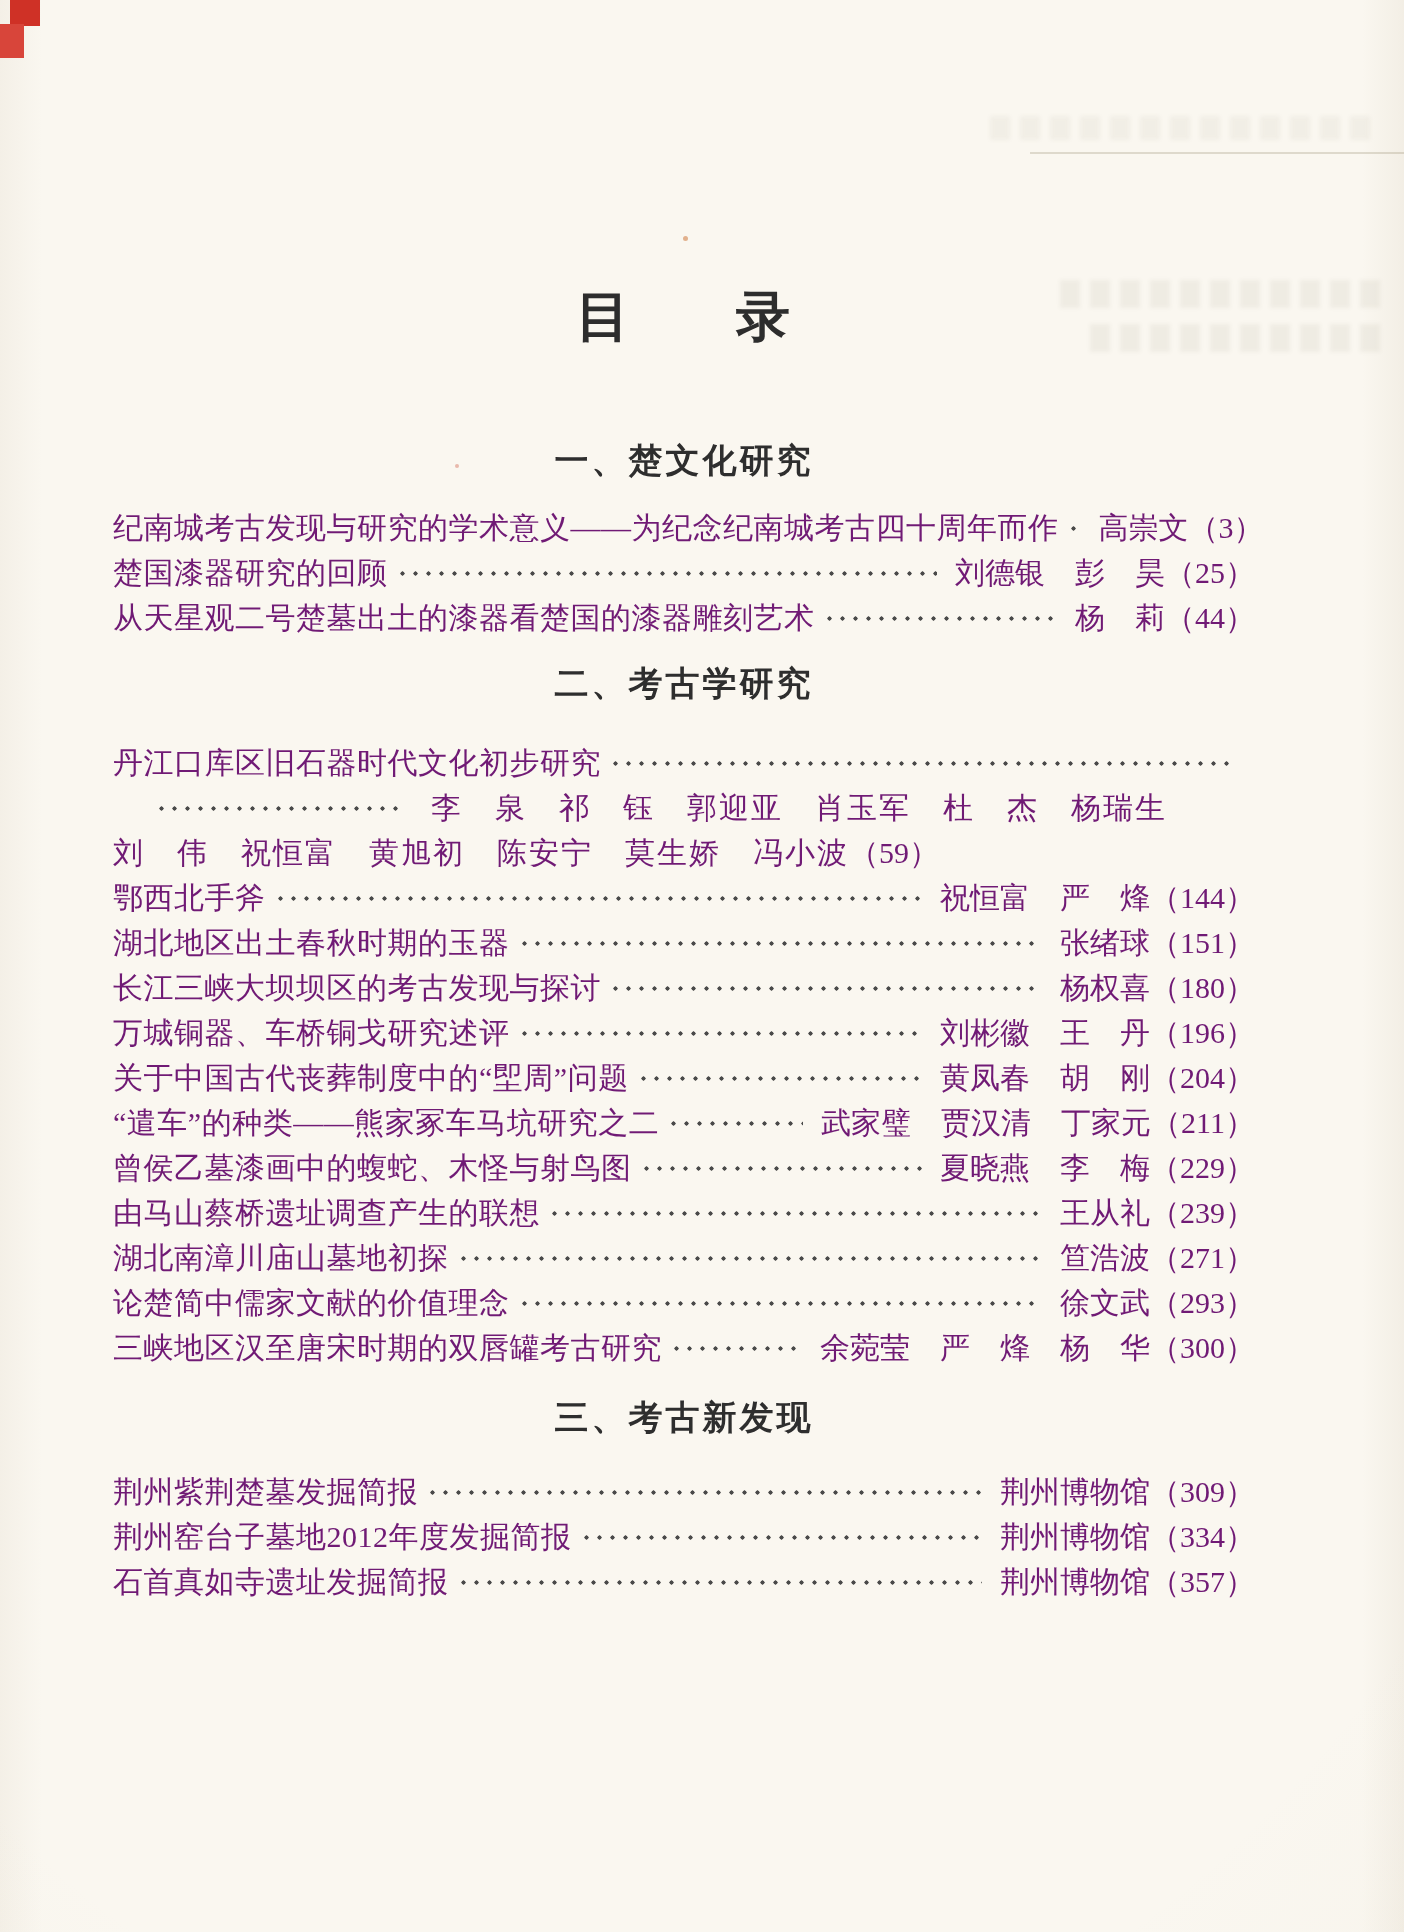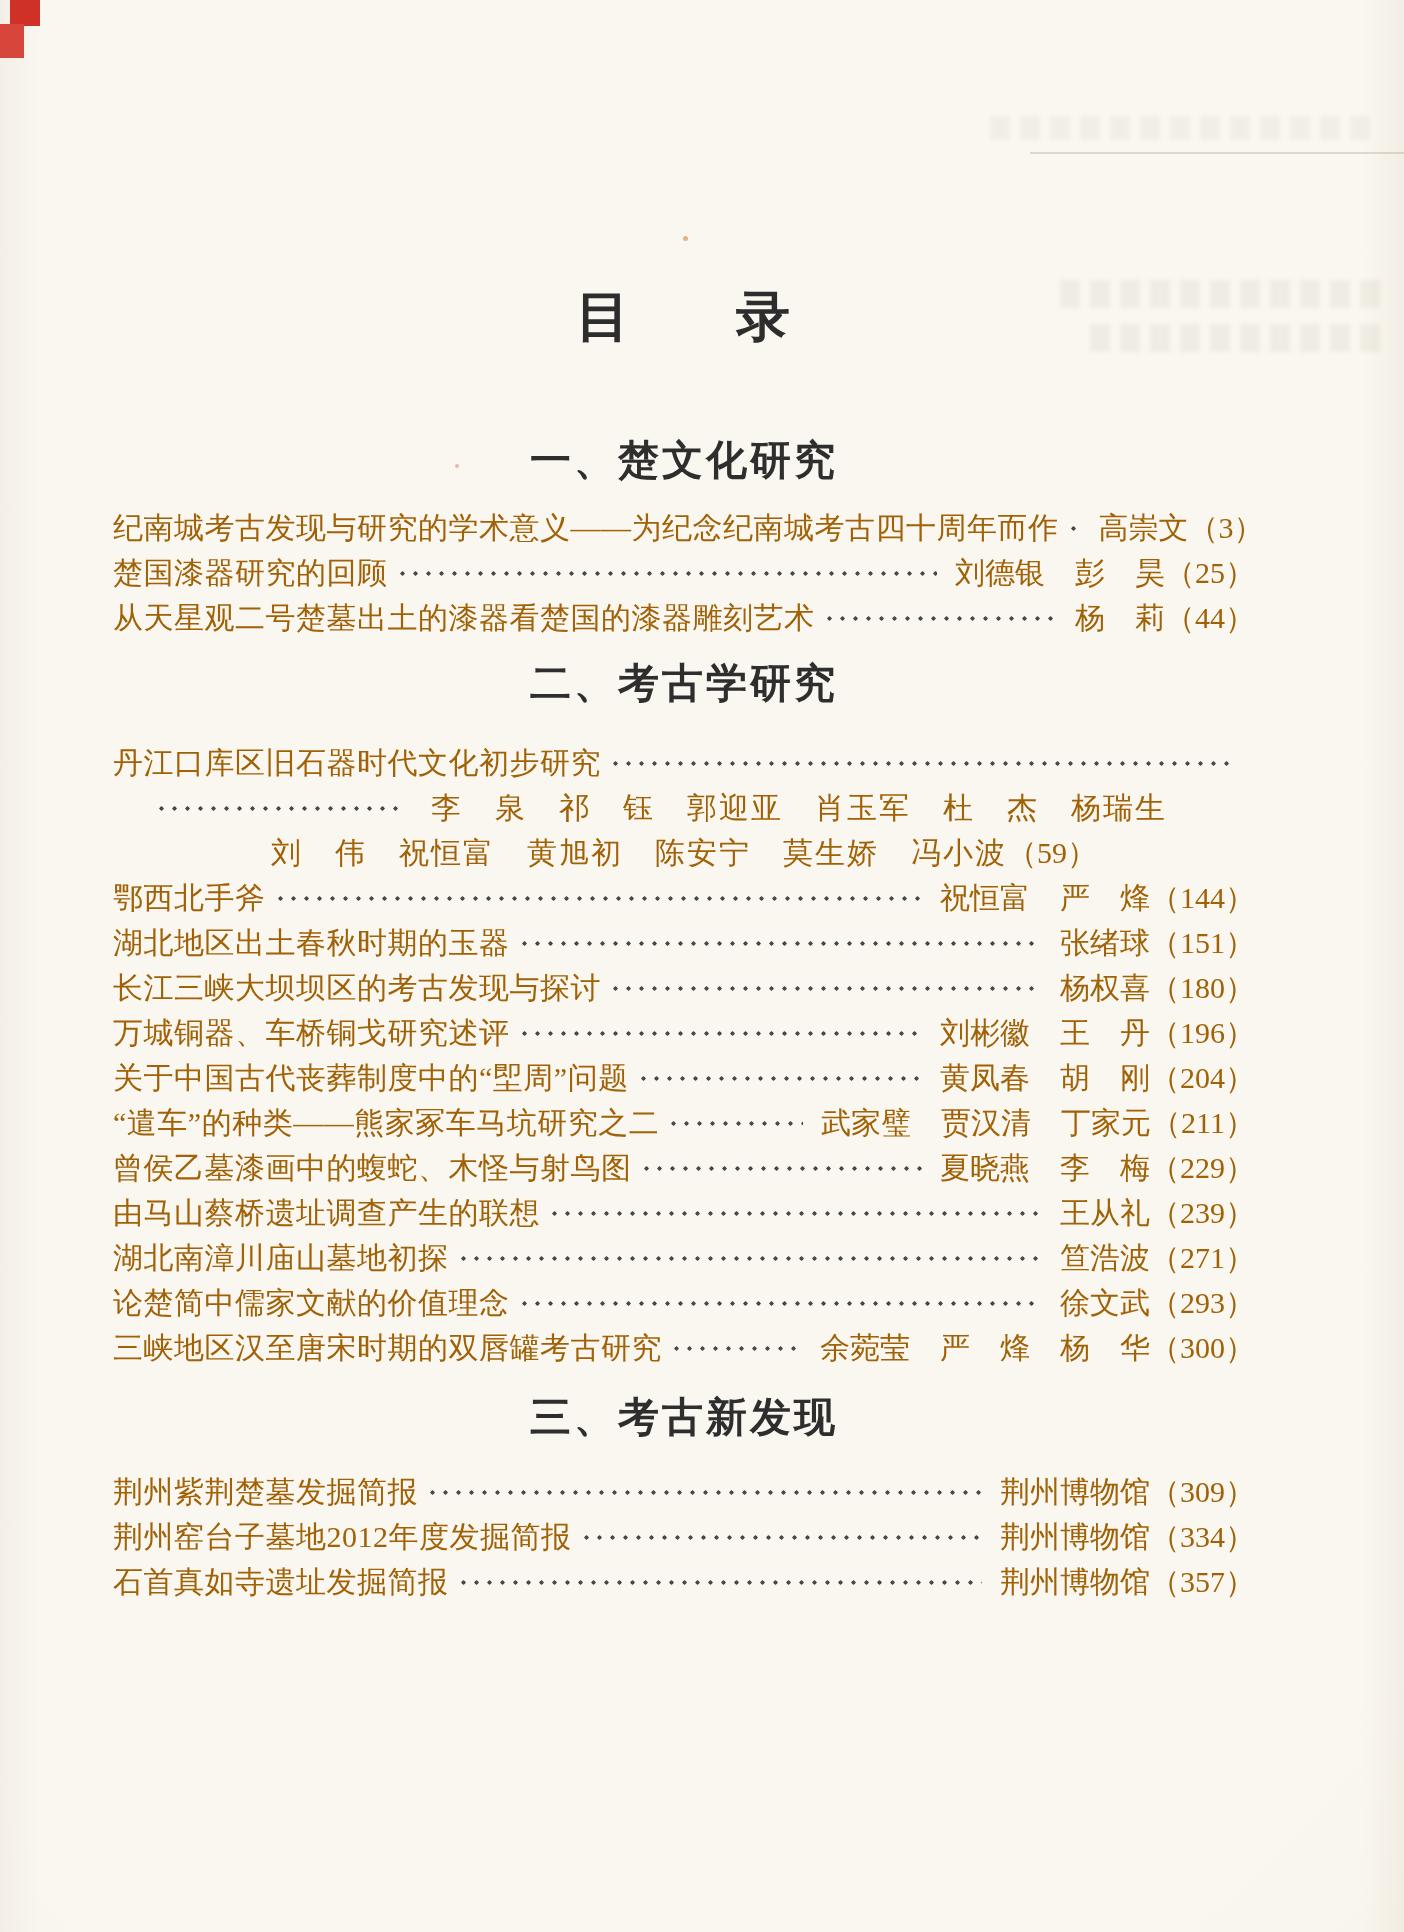--- a/index.html
+++ b/index.html
@@ -16,51 +16,51 @@
   }
   .content { position:absolute; left:113px; top:0; width:1142px; padding-top:290px; }
 
   .doc-title {
     display:flex; justify-content:center; align-items:center; gap:104px;
     font-size:54px; line-height:54px; font-weight:600; color:#2d2d2d;
     letter-spacing:2px;
   }
   .section-heading {
     text-align:center; font-family:Liberation Sans, sans-serif;
-    font-weight:bold; font-size:41px; line-height:40px; color:#2e2e2e;
+    font-weight:bold; font-size:34px; line-height:40px; color:#2e2e2e;
     letter-spacing:3px;
   }
   .sh-1 { margin-top:96px; }
   .sh-2 { margin-top:22px; }
   .sh-3 { margin-top:26px; }
   .entries { margin-top:26px; }
   .entries.e2 { margin-top:38px;font-family:Liberation Serif, serif; }
   .entries.e3 { margin-top:33px; }
 
   .entry {
     display:flex; align-items:center; height:45px;
-    font-size:30px; color:#a16207; white-space:nowrap;
+    font-size:30px; color:#701a75; white-space:nowrap;
   }
   .entry .t { flex:0 0 auto; letter-spacing:0.5px; }
   .leader {
     flex:1 1 auto; min-width:14px; align-self:stretch; margin:0 18px 0 8px;
     background-image:radial-gradient(circle, #4a4a4a 1.9px, rgba(0,0,0,0) 2.3px);
     background-size:13px 45px; background-repeat:repeat-x; background-position:0 center;
   }
   .authors { flex:0 0 auto; }
   .pageno { flex:0 0 auto; }
 
   .cont-a { }
   .cont-a .leader-fixed {
     flex:0 0 auto; width:250px; margin-left:42px; margin-right:26px; align-self:stretch;
     background-image:radial-gradient(circle, #4a4a4a 1.9px, rgba(0,0,0,0) 2.3px);
     background-size:13px 45px; background-repeat:repeat-x; background-position:0 center;
   }
   .cont-a .authors { letter-spacing:2px; }
-  .cont-b { justify-content:center; }
+  .cont-b { justify-content:flex-start; }
   .cont-b .authors { letter-spacing:2px; }
 
   
   .bleed {
     position:absolute; pointer-events:none; filter:blur(2px);
     background:repeating-linear-gradient(90deg, rgba(120,115,90,0.9) 0 20px, rgba(0,0,0,0) 20px 30px);
   }
   .bleed-1 { left:990px;  top:116px; width:384px; height:24px; opacity:0.07; }
   .bleed-2 { left:1060px; top:280px; width:330px; height:28px; opacity:0.09; }
   .bleed-3 { left:1090px; top:324px; width:300px; height:28px; opacity:0.09; }

